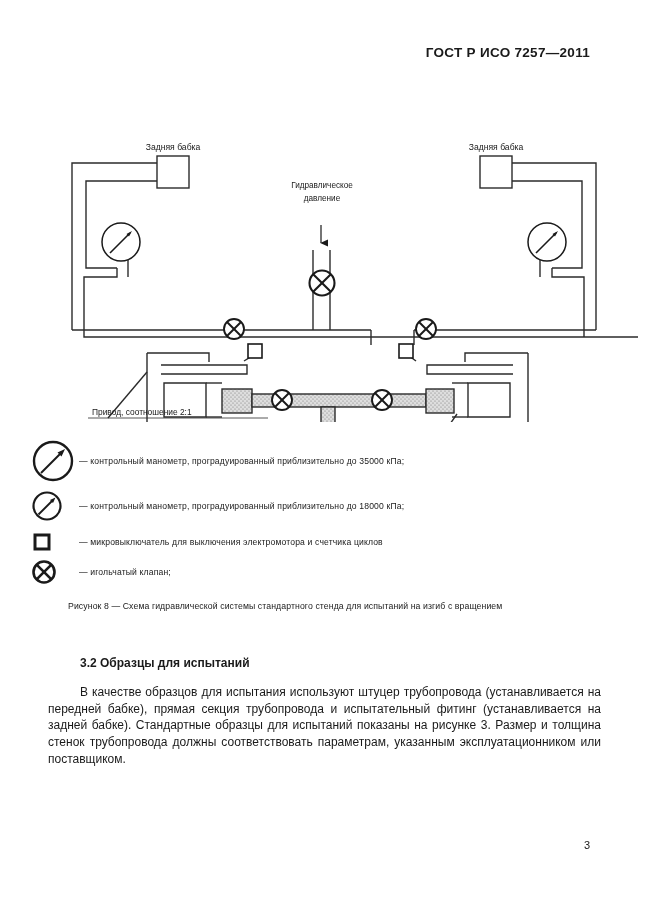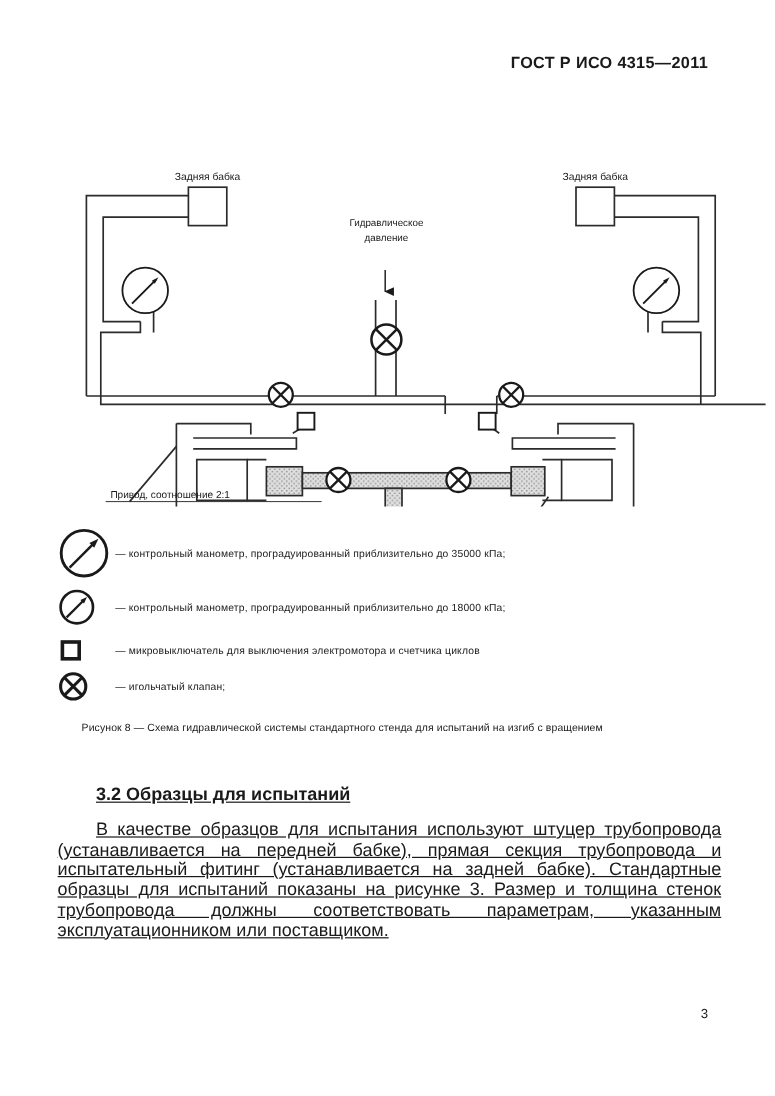--- a/index.html
+++ b/index.html
@@ -29,21 +29,21 @@
   }
   .figure-area {
     position: absolute;
     left: 16px;
     top: 62px;
     width: 646px;
     height: 360px;
   }
   .legend {
     position: absolute;
-    left: 48px;
+    left: 31px;
     top: 438px;
     width: 560px;
   }
   .legend-row {
     display: flex;
     align-items: center;
     margin-bottom: 0px;
   }
   .legend-sym {
     width: 48px;
@@ -67,24 +67,23 @@
     top: 601px;
     font-size: 8.7px;
     letter-spacing: 0.1px;
     white-space: nowrap;
   }
   .body-text {
     position: absolute;
     left: 48px;
     top: 655px;
     width: 553px;
-    font-size: 15px;
+    font-size: 12px;
     line-height: 16.8px;
     text-align: justify;
-    text-decoration: underline;
   }
   .section-title {
     font-weight: bold;
     margin-left: 32px;
     display: block;
     margin-bottom: 1px;
   }
   .para { text-indent: 32px; display: block; margin-top: 12px; }
   .page-num {
     position: absolute;
@@ -93,21 +92,21 @@
     font-size: 11px;
   }
   svg { display: block; }
   text { font-family: "Liberation Sans", sans-serif; }
 </style>
 </head>
 <body>
 
 <div class="page">
 
-  <div class="std-header">ГОСТ Р ИСО 4315—2011</div>
+  <div class="std-header">ГОСТ Р ИСО 7257—2011</div>
 
   <div class="figure-area">
     <svg width="646" height="360" viewBox="0 0 646 360">
       <defs>
         <pattern id="pipehatch" width="4" height="4" patternUnits="userSpaceOnUse">
           <rect width="4" height="4" fill="#dedede"></rect>
           <circle cx="1" cy="1" r="0.6" fill="#777"></circle>
           <circle cx="3" cy="3" r="0.6" fill="#777"></circle>
         </pattern>
         <marker id="arrowhead" markerWidth="7" markerHeight="7" refX="3.2" refY="5.6" orient="auto">

